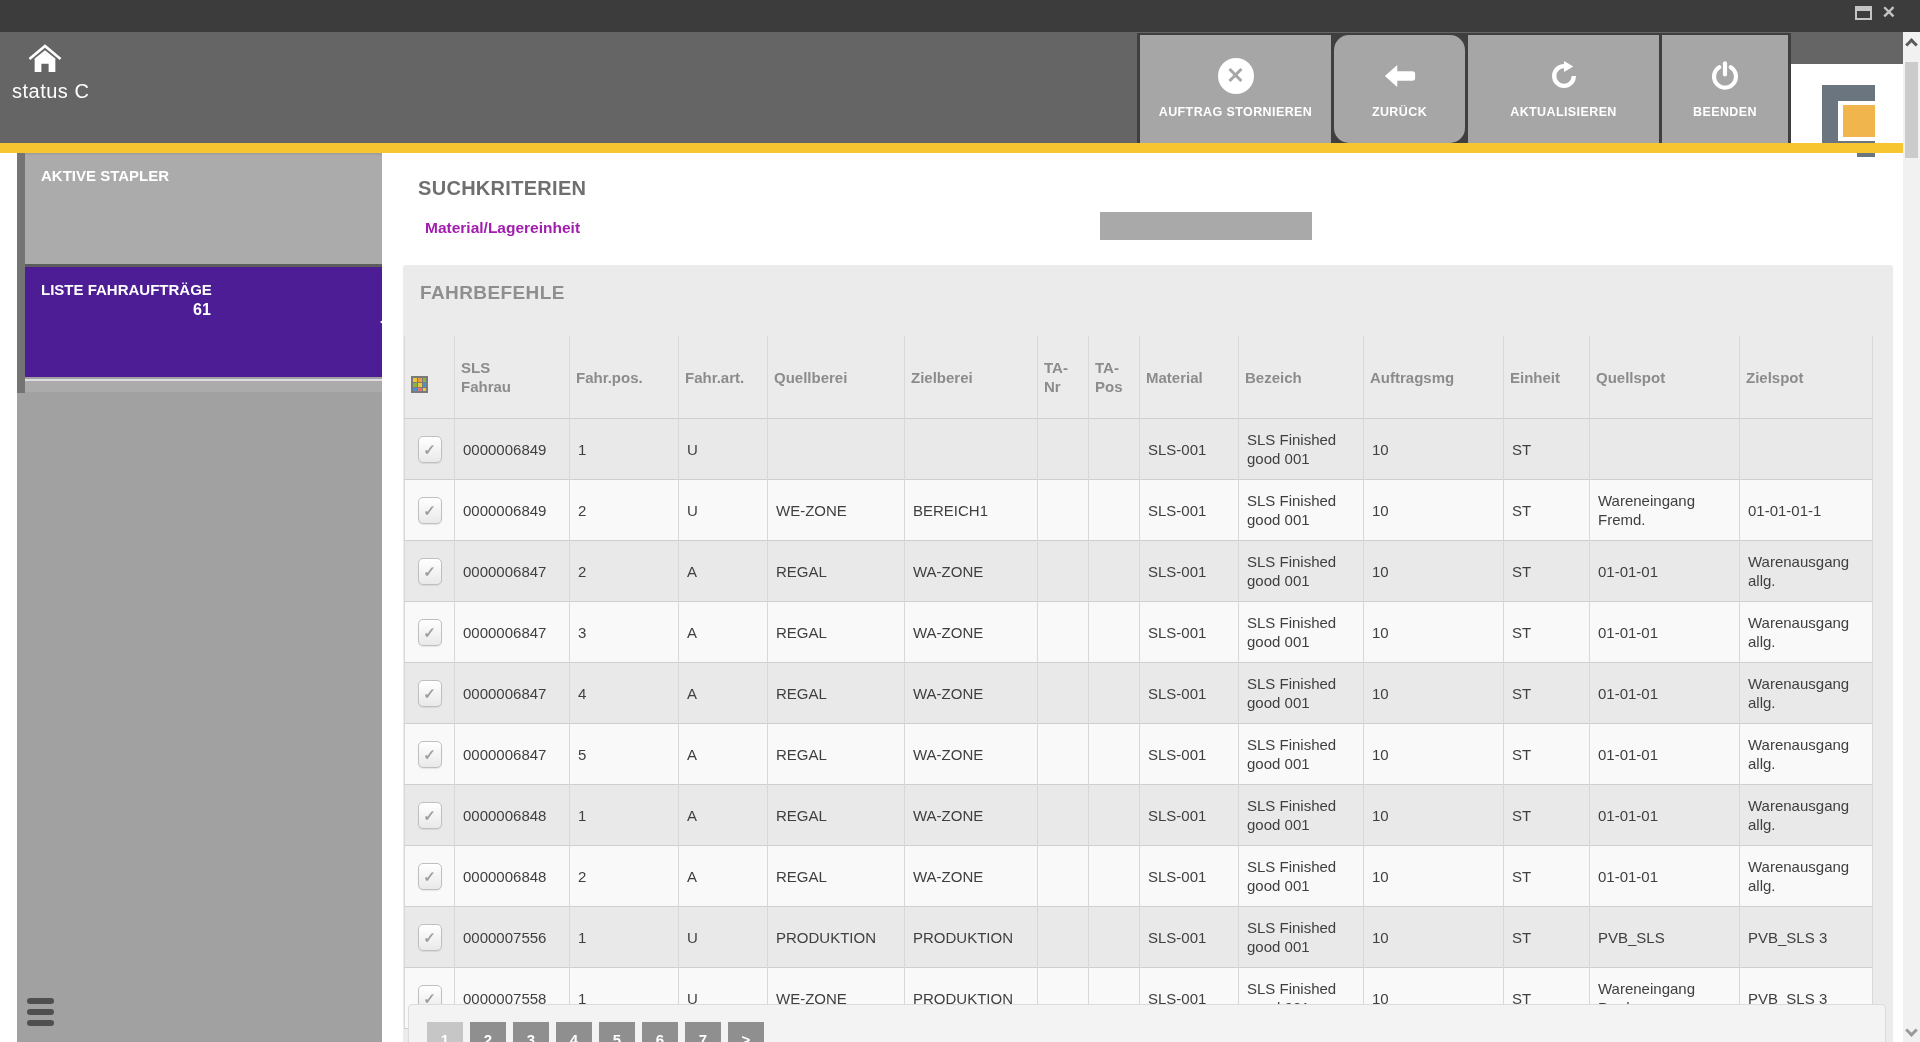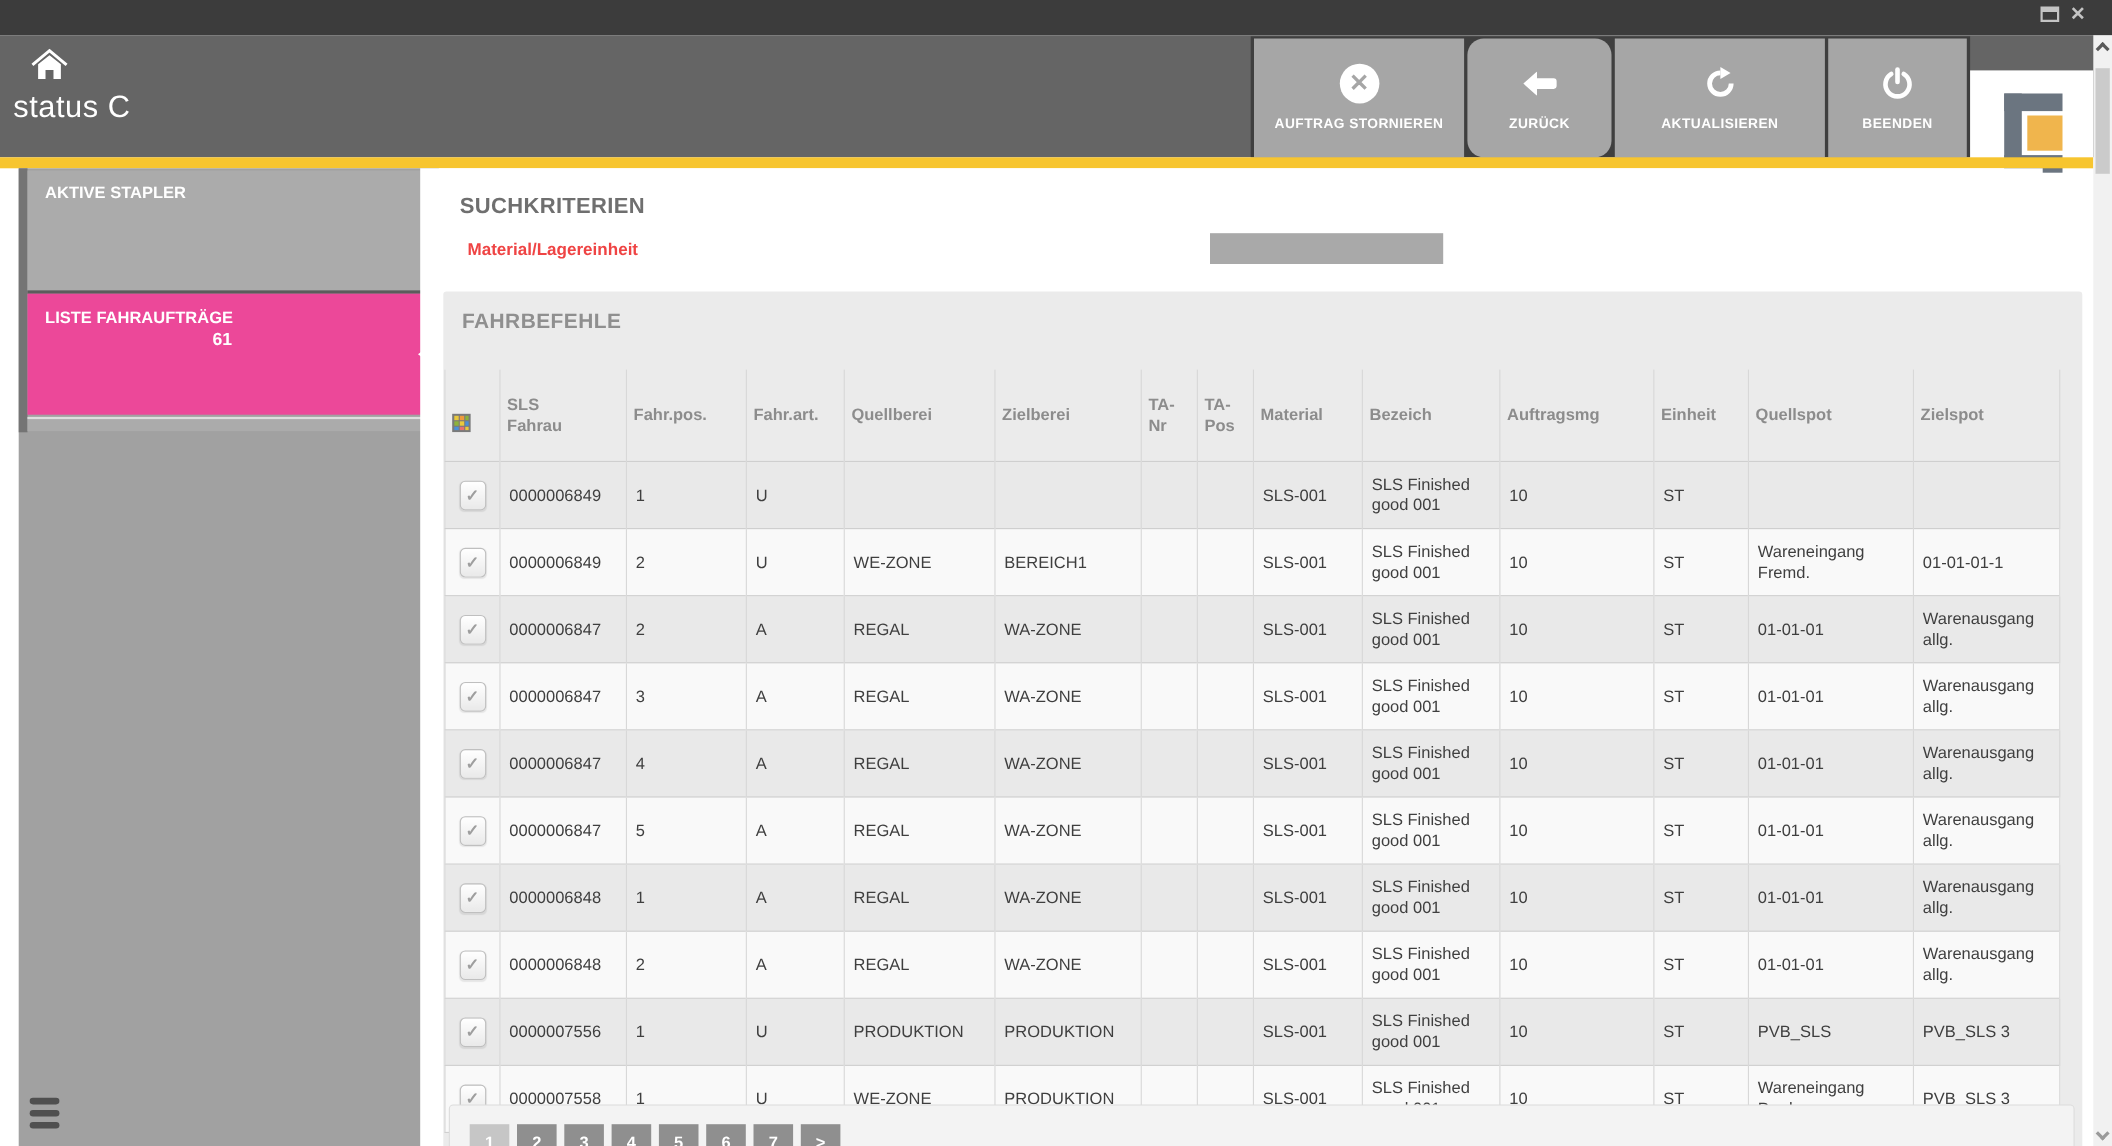--- a/index.html
+++ b/index.html
@@ -10,21 +10,21 @@
   
   .titlebar { position:absolute; left:0; top:0; width:1920px; height:32px; background:#3c3c3c; }
   .win-controls { position:absolute; right:24px; top:6px; display:flex; gap:10px; align-items:center; }
   .win-restore { width:17px; height:14px; border:2px solid #c4c4c4; border-top:5px solid #c4c4c4; }
   .win-close { color:#c4c4c4; font-size:17px; font-weight:bold; line-height:14px; }
 
   
   .header { position:absolute; left:0; top:32px; width:1920px; height:111px; background:#656565; }
   .brand { position:absolute; left:12px; top:12px; width:120px; }
   .brand-home { margin-left:14px; }
-  .brand-text { color:#fff; font-size:28px; font-weight:400; letter-spacing:0.5px; margin-top:2px; }
+  .brand-text { color:#fff; font-size:20px; font-weight:400; letter-spacing:0.5px; margin-top:2px; }
 
   .toolbar-backdrop { position:absolute; left:1137px; top:1px; width:654px; height:110px; background:#3f3f3f; }
   .tb-btn { position:absolute; top:3px; height:108px; background:#a6a6a6; cursor:pointer;
     display:flex; flex-direction:column; align-items:center; justify-content:flex-start; padding-top:20px; }
   .tb-icon { height:42px; display:flex; align-items:center; justify-content:center; }
   .tb-label { color:#fff; font-size:12.5px; font-weight:bold; letter-spacing:0.4px; margin-top:8px; white-space:nowrap; }
   .cancel-circle { width:36px; height:36px; border-radius:50%; background:#fff; color:#a6a6a6;
     font-size:22px; font-weight:bold; display:flex; align-items:center; justify-content:center; line-height:1; }
 
   .logo-box { position:absolute; left:1791px; top:32px; width:112px; height:111px; background:#fff; }
@@ -33,32 +33,32 @@
   .logo-square { position:absolute; left:52px; top:41px; width:32px; height:32px; background:#f0b54d; }
 
   .accent-bar { position:absolute; left:0; top:143px; width:1903px; height:10px; background:#f7c52f; }
 
   
   .sidebar { position:absolute; left:17px; top:153px; width:382px; height:889px; background:#a1a1a1; }
   .sidebar-edge { position:absolute; left:0; top:0; width:8px; height:240px; background:#747474; }
   .side-item { position:absolute; left:8px; width:374px; color:#fff; font-size:15px; font-weight:bold; cursor:pointer; }
   .side-item-1 { top:2px; height:109px; background:#ababab; padding:12px 0 0 16px; }
   .side-sep { position:absolute; left:8px; top:111px; width:374px; height:3px; background:#5c5c5c; }
-  .side-item-2 { top:114px; height:110px; background:#ec4899; padding:14px 0 0 16px; }
+  .side-item-2 { top:114px; height:110px; background:#4c1d95; padding:14px 0 0 16px; }
   .side-badge { text-align:center; padding-right:36px; font-size:16px; margin-top:3px; }
   .side-notch { position:absolute; right:0; top:41px; width:0; height:0;
     border-right:19px solid #ffffff; border-top:14px solid transparent; border-bottom:14px solid transparent; }
   .side-substrip { position:absolute; left:8px; top:226px; width:374px; height:13px; background:#ababab; border-top:2px solid #dedede; }
   .hamburger { position:absolute; left:10px; top:845px; cursor:pointer; }
   .hamburger .bar { width:27px; height:6px; background:#4f4f4f; border-radius:3px; margin-bottom:5px; }
 
   
   .main { position:absolute; left:382px; top:153px; width:1475px; height:889px; background:#fff; }
   .search-heading { position:absolute; left:36px; top:24px; font-size:20px; font-weight:bold; color:#6f6f6f; letter-spacing:0.3px; }
-  .search-label { position:absolute; left:43px; top:66px; font-size:15.5px; font-weight:bold; color:#ef4444; }
+  .search-label { position:absolute; left:43px; top:66px; font-size:15.5px; font-weight:bold; color:#a21caf; }
   .search-input { position:absolute; left:718px; top:59px; width:212px; height:28px; background:#a9a9a9; border:none; outline:none;
     font-size:15px; color:#222; padding:0 6px; }
 
   .section { position:absolute; left:21px; top:112px; width:1490px; height:932px; background:#ebebeb; border-radius:3px; }
   .section-heading { position:absolute; left:17px; top:17px; font-size:19px; font-weight:bold; color:#8f8f8f; letter-spacing:0.4px; }
 
   
   .data-table { position:absolute; left:1px; top:71px; width:1468px; border-collapse:collapse; table-layout:fixed;
     font-size:15px; color:#3f3f3f; background:transparent;
     border-left:1px solid #d9d9d9; border-right:1px solid #d9d9d9; }

